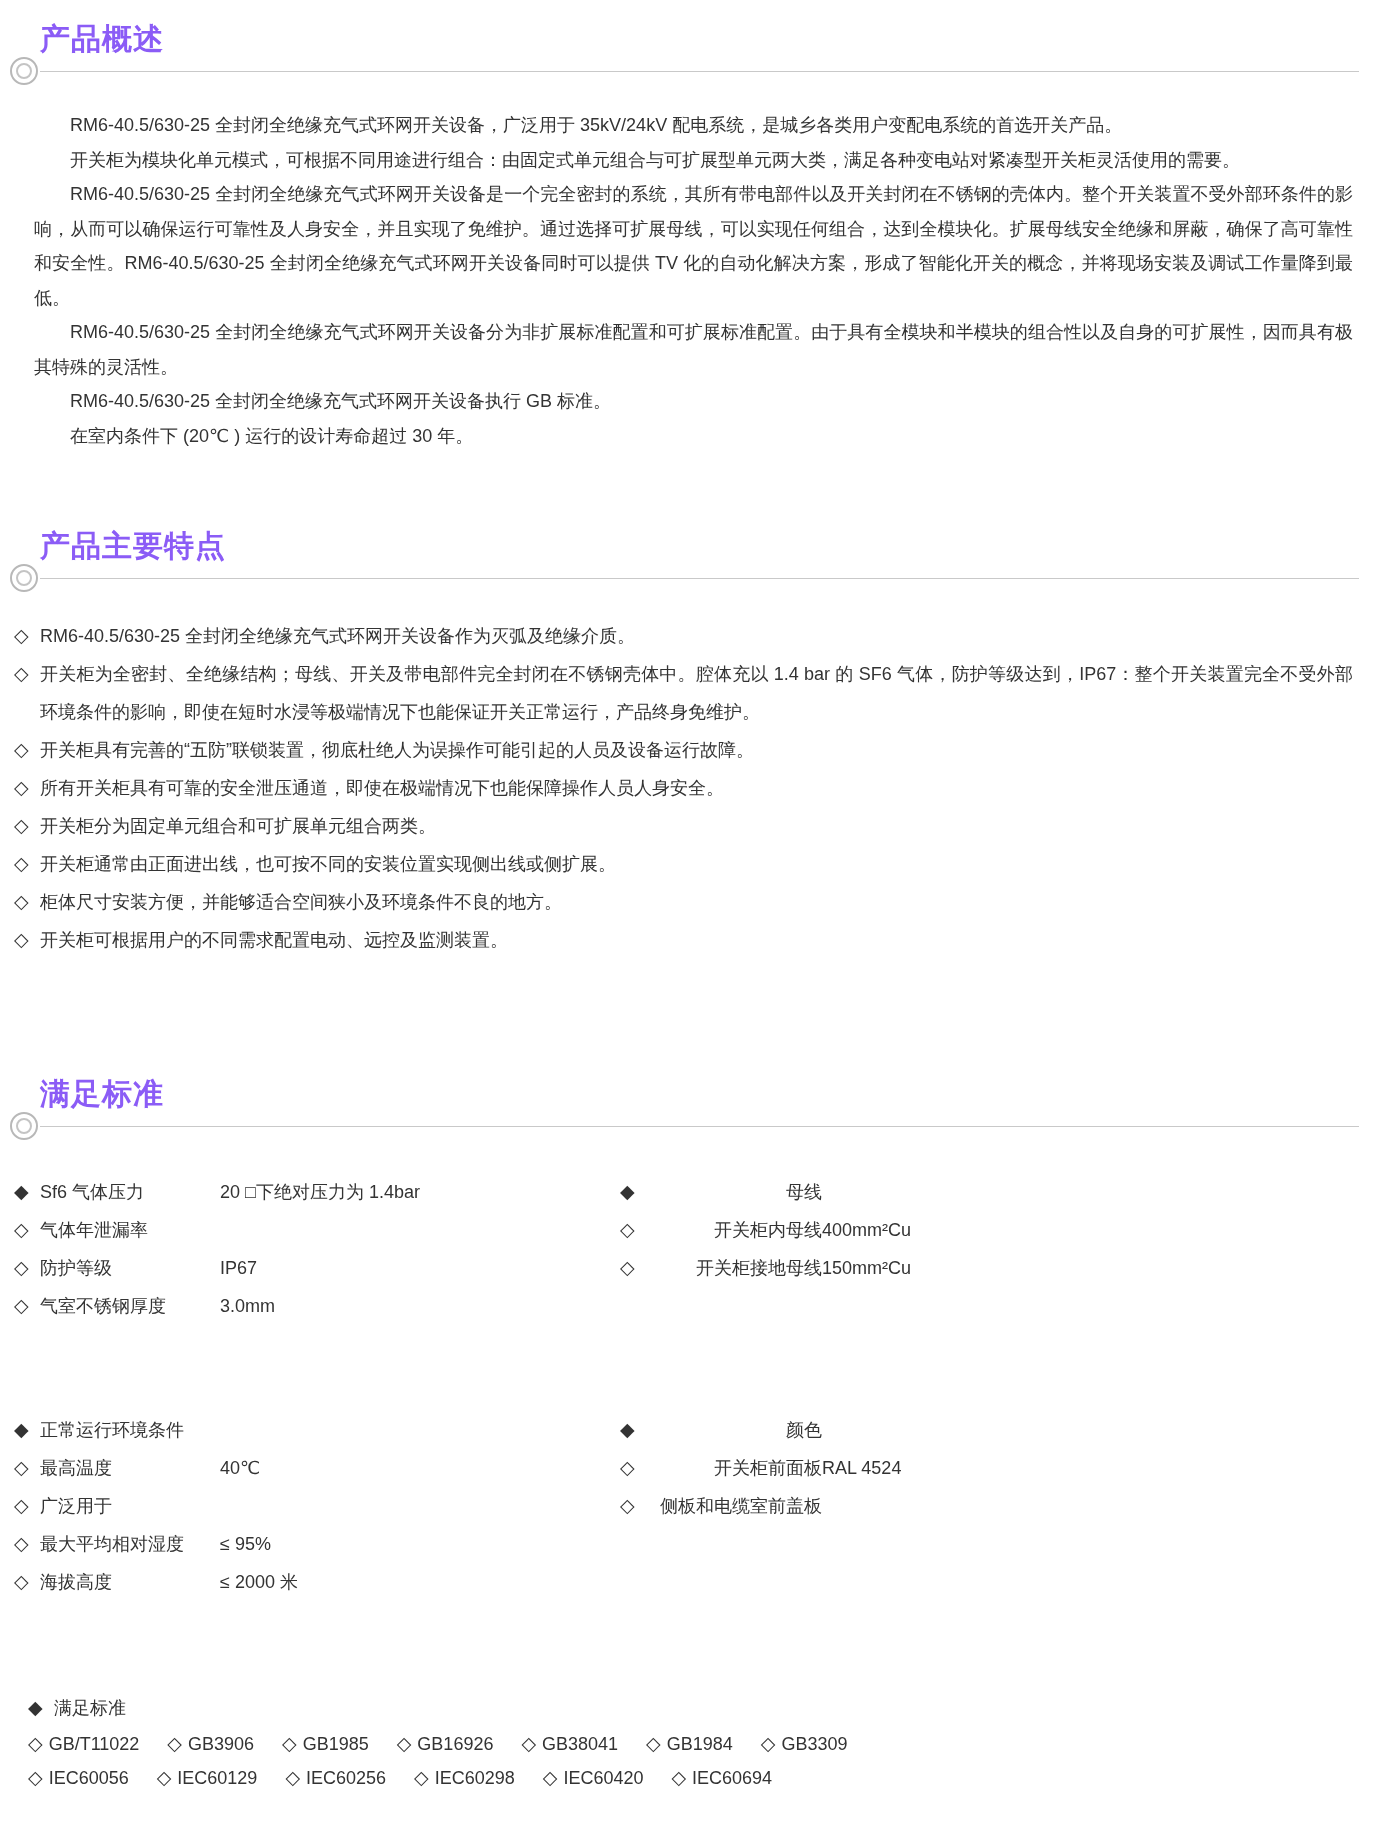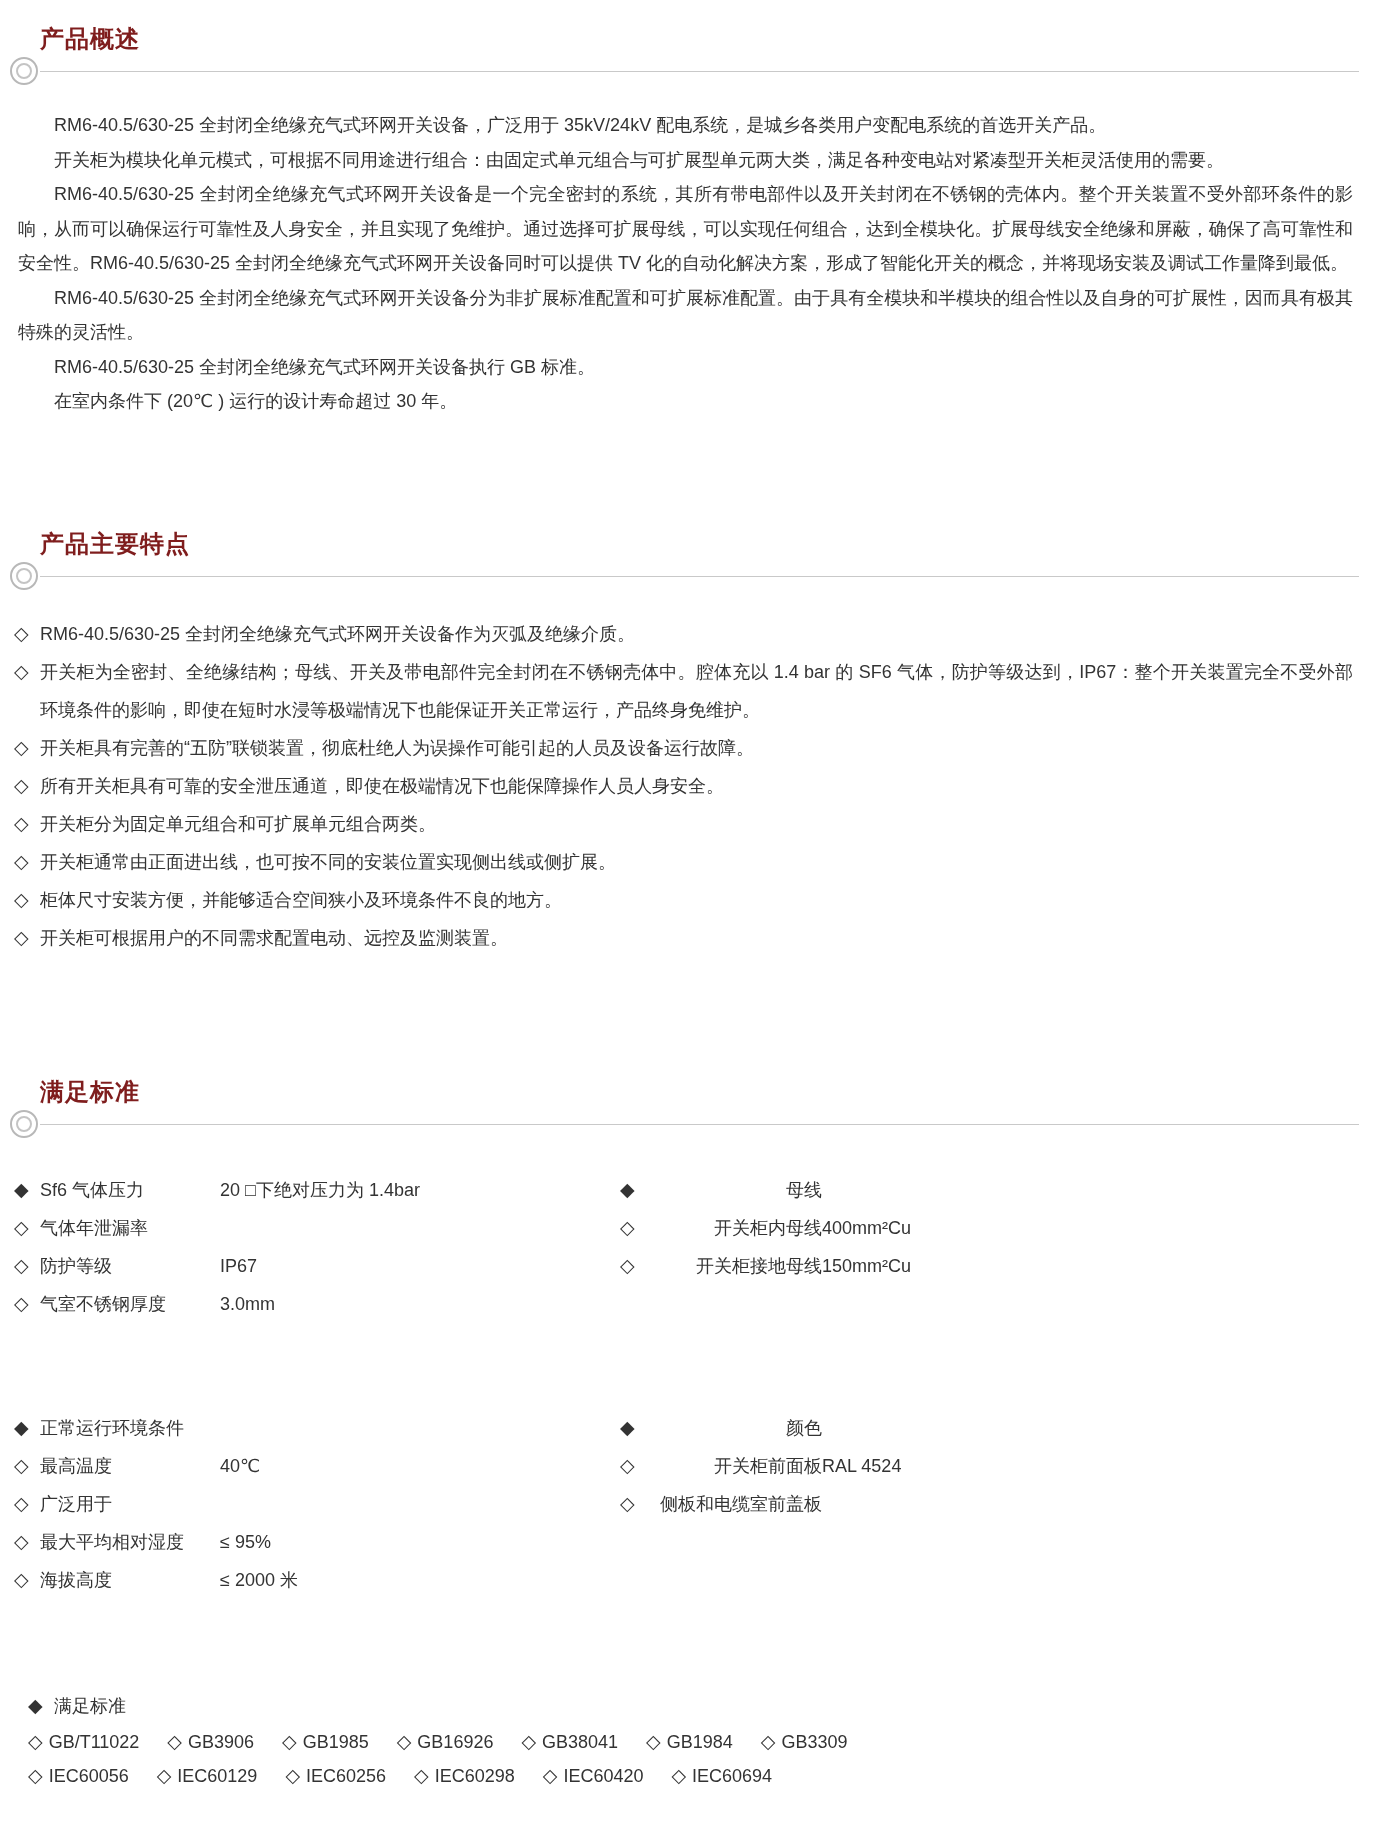--- a/index.html
+++ b/index.html
@@ -13,23 +13,23 @@
     width: 1373px;
     height: 1848px;
     background: #ffffff;
     overflow: hidden;
   }
 
   
   .section-header { position: relative; padding-top: 2px; }
   .section-title {
     margin-left: 40px;
-    font-size: 24px;
+    font-size: 30px;
     font-weight: bold;
-    color: #7f1d1d;
+    color: #8b5cf6;
     letter-spacing: 1px;
     line-height: 30px;
   }
   .rule-row { position: relative; height: 32px; margin-top: 2px; }
   .ring-outer {
     position: absolute; left: 10px; top: 1px;
     width: 28px; height: 28px;
     border: 2px solid #b8b8b8; border-radius: 50%;
     display: flex; align-items: center; justify-content: center;
     background: #ffffff;
@@ -37,21 +37,21 @@
   .ring-inner {
     width: 16px; height: 16px;
     border: 2px solid #c4c4c4; border-radius: 50%;
   }
   .rule-line {
     position: absolute; left: 40px; right: 14px; top: 15px;
     border-top: 1px solid #c9c9c9;
   }
 
   
-  .overview-body { padding: 20px 20px 0 18px; }
+  .overview-body { padding: 20px 20px 0 34px; }
   .para {
     font-size: 18px;
     line-height: 34.5px;
     text-align: justify;
     text-indent: 2em;
     color: #333333;
   }
 
   
   .features-body { padding: 22px 20px 0 14px; }
@@ -94,21 +94,21 @@
   .std-row { display: flex; flex-wrap: wrap; column-gap: 28px; margin-top: 0; }
   .std-item {
     display: flex; align-items: baseline;
     font-size: 18px; line-height: 33px; color: #333333;
     white-space: nowrap;
   }
   .std-item .dia { margin-right: 6px; font-size: 19px; }
 
   
   .sec-overview { padding-top: 22px; }
-  .sec-features { margin-top: 108px; }
+  .sec-features { margin-top: 76px; }
   .sec-specs    { margin-top: 118px; }
 </style>
 </head>
 <body>
 
 <div class="page">
 
   <div class="sec-overview">
     <div class="section-header">
       <div class="section-title">产品概述</div>

